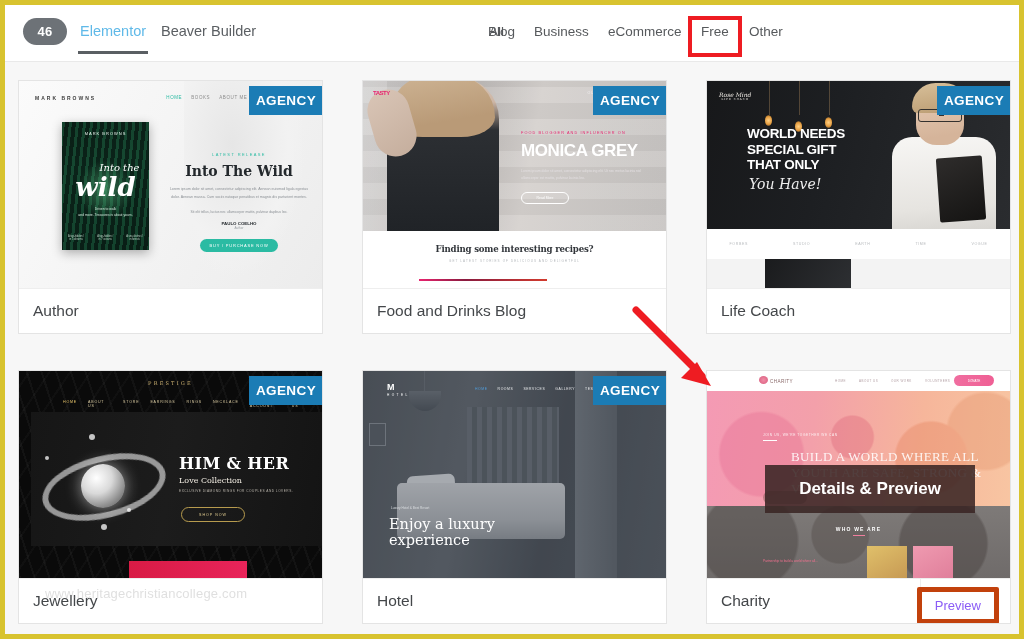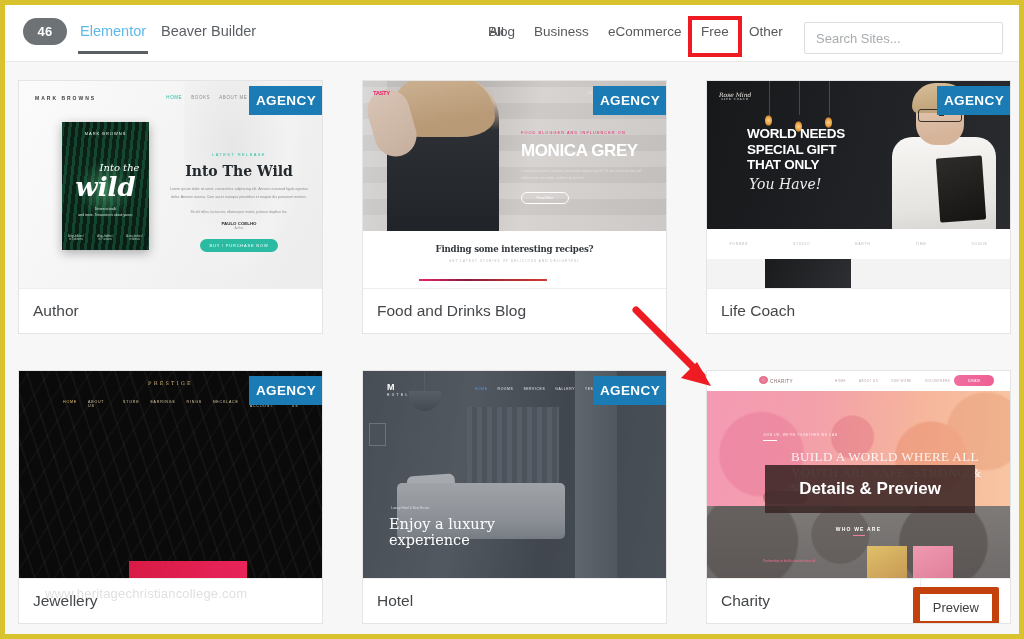--- a/index.html
+++ b/index.html
@@ -116,24 +116,24 @@
     display: flex; align-items: center;
     background: #fff;
   }
   .card-title {
     margin-left: 14px;
     font-size: 15.5px; color: #44474a;
   }
   .preview-btn {
     position: absolute; right: 11px; top: 8px;
     padding: 6px 13px;
-    border: 7px solid #c2410c;
+    border: 5px solid #c2410c;
     background: #fff;
     font-family: "Liberation Sans", sans-serif;
-    font-size: 13px; color: #404040;
+    font-size: 13px; color: #8b5cf6;
     border-radius: 2px; cursor: pointer;
   }
   .footer-divider {
     position: absolute; left: 213px; top: 0; bottom: 0;
     width: 1px; background: #eeeeee;
   }
 
   .agency-badge {
     position: absolute; right: -1px; top: 5px;
     width: 74px; height: 29px;
@@ -358,23 +358,20 @@
 
     <div class="cat-tab" id="cat-all">All</div>
     <div class="cat-tab" id="cat-blog">Blog</div>
     <div class="cat-tab" id="cat-business">Business</div>
     <div class="cat-tab" id="cat-ecommerce">eCommerce</div>
     <div class="cat-tab" id="cat-free">Free</div>
     <div class="cat-tab" id="cat-other">Other</div>
 
     <div class="red-highlight-box"></div>
 
-    <div class="search-box">
-      <input type="text" placeholder="Search Sites..." style="">
-    </div>
   </div>
 
   <div class="grid">
 
     <div class="card r0 c0">
       <div class="thumb">
         <div class="au-bg"></div>
           <div class="au-face"></div>
         <div class="au-logo">MARK BROWNS</div>
         <div class="au-nav">
@@ -488,20 +485,34 @@
           <span class="on">HOME</span>
             <span>ABOUT US</span>
             <span>STORE</span>
             <span>EARRINGS</span>
           <span>RINGS</span>
             <span>NECKLACE</span>
             <span>MY ACCOUNT</span>
             <span>CONTACT US</span>
         </div>
         <div class="jw-cart">CART $00.00</div>
+        <div class="jw-hero">
+          <div class="jw-ring">
+              <div class="jw-band"></div>
+              <div class="jw-gem"></div>
+            </div>
+          <div class="jw-sparkle" style="left:14px;top:44px"></div>
+          <div class="jw-sparkle" style="left:58px;top:22px;width:6px;height:6px"></div>
+          <div class="jw-sparkle" style="left:96px;top:96px"></div>
+          <div class="jw-sparkle" style="left:70px;top:112px;width:6px;height:6px"></div>
+          <div class="jw-h1">HIM &amp; HER</div>
+          <div class="jw-h2">Love Collection</div>
+          <div class="jw-p">EXCLUSIVE DIAMOND RINGS FOR COUPLES AND LOVERS.</div>
+          <div class="jw-btn">SHOP NOW</div>
+        </div>
         <div class="jw-red"></div>
         <div class="agency-badge">AGENCY</div>
       </div>
       <div class="card-footer">
         <div class="card-title">Jewellery</div>
       </div>
       <div class="jw-watermark">www.heritagechristiancollege.com</div>
     </div>
 
     <div class="card r1 c1">

